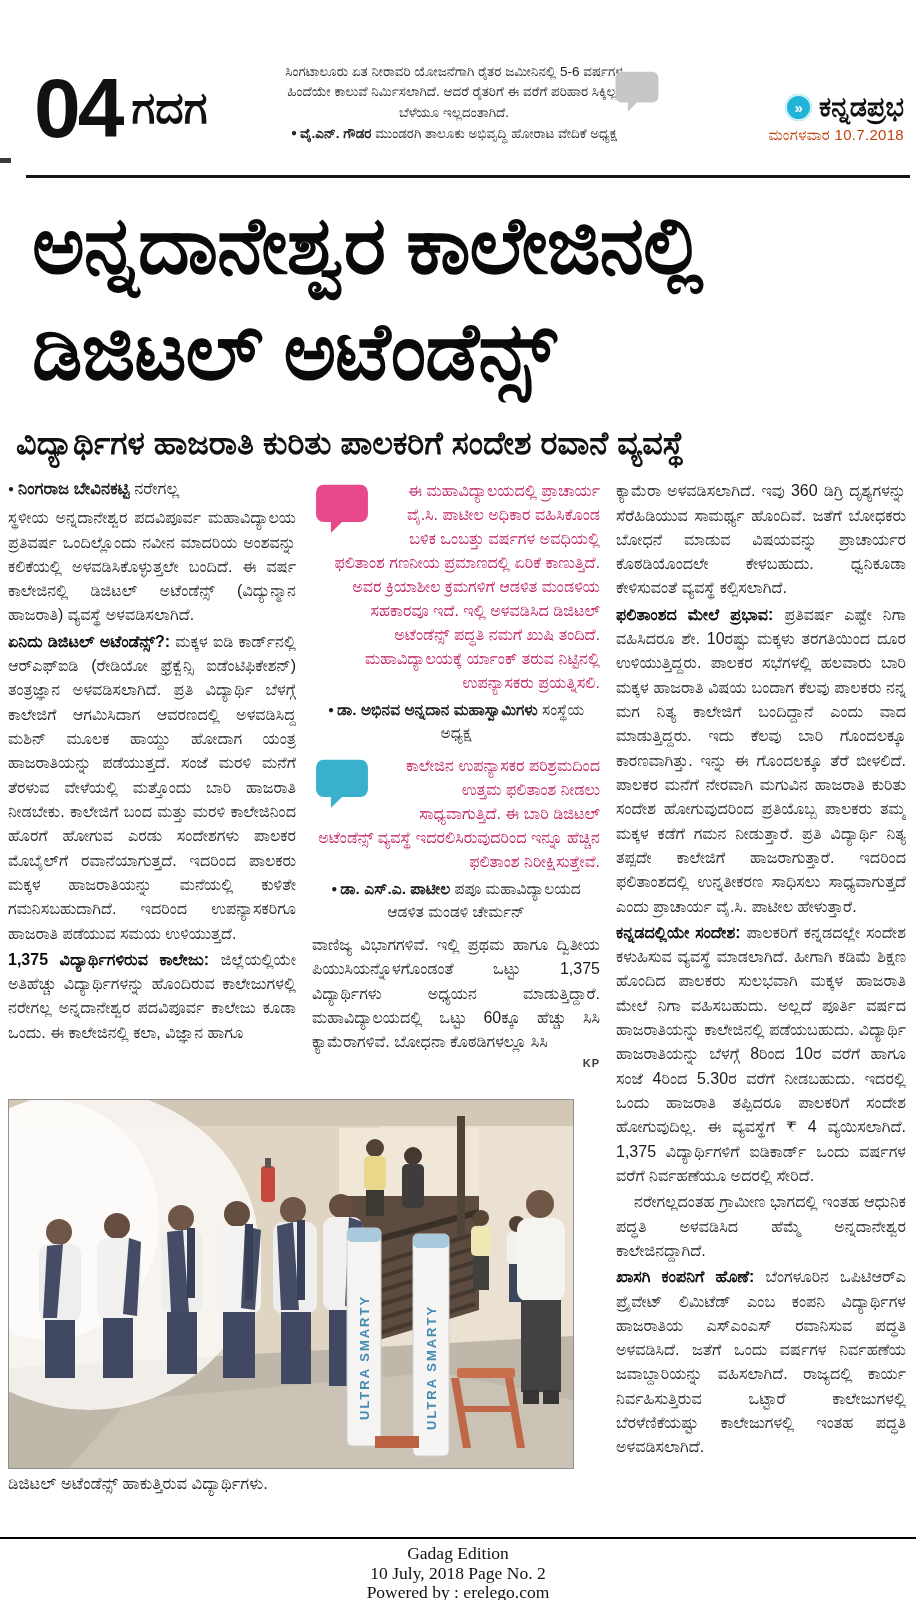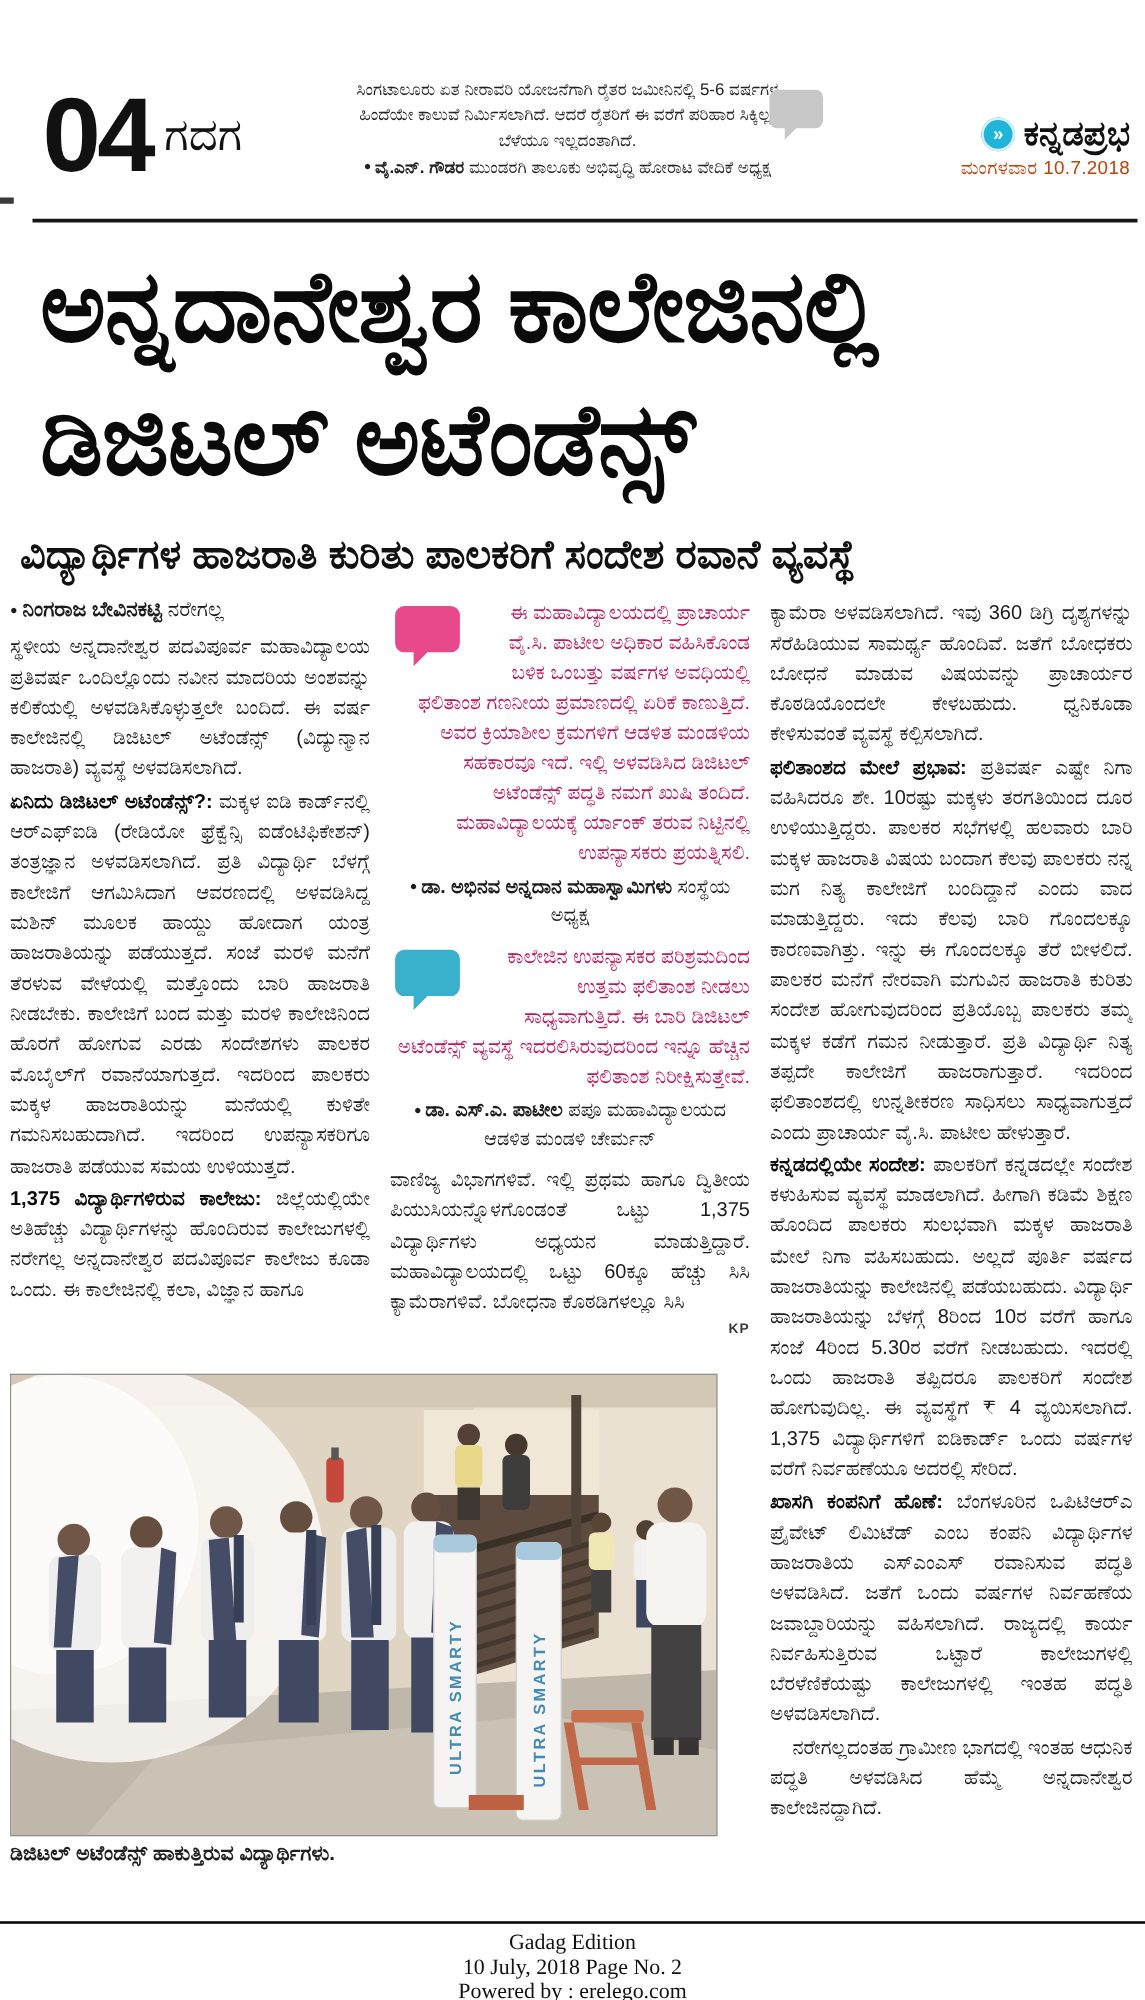--- a/index.html
+++ b/index.html
@@ -6,21 +6,21 @@
   html,body { background:#ffffff; }
   body { font-family:"Liberation Sans", sans-serif; color:#1c1c1c; }
   .page { position:relative; width:916px; height:1600px; margin:12px auto; background:#fff; overflow:hidden; }
 
   
   .masthead { position:relative; height:166px; }
   .masthead::after { content:""; position:absolute; left:26px; right:6px; bottom:0; height:3px; background:#161616; }
   .edge-tick { position:absolute; left:0; top:146px; width:11px; height:5px; background:#3a3a3a; }
   .page-id { position:absolute; left:34px; top:54px; display:flex; align-items:center; color:#111; }
   .pg-num { font-size:84px; font-weight:bold; letter-spacing:-3px; line-height:1; }
-  .pg-edition { font-size:36px; font-weight:normal; margin-left:10px; line-height:1; }
+  .pg-edition { font-size:44px; font-weight:bold; margin-left:10px; line-height:1; }
   .top-quote { position:absolute; left:278px; top:50px; width:352px; font-size:13.5px; line-height:1.5; text-align:center; color:#222; }
   .tq-attr { margin-top:1px; }
   .tq-attr .bullet { font-size:10px; vertical-align:2px; margin-right:3px; }
   .bubble-icon { display:inline-block; }
   .masthead .bubble-icon { position:absolute; left:614px; top:58px; }
   .brand { position:absolute; right:12px; top:80px; text-align:center; }
   .brand-row { display:flex; align-items:center; justify-content:flex-end; gap:7px; }
   .brand-logo { display:inline-flex; width:27px; height:27px; border-radius:50%; background:#1fb4d8; color:#fff; font-weight:bold; font-size:15px; align-items:center; justify-content:center; box-shadow:0 0 0 2px #d7f1f8 inset; }
   .brand-name { font-size:27px; font-weight:bold; color:#101010; }
   .brand-date { font-size:15px; color:#c2410c; margin-top:3px; letter-spacing:.3px; }
@@ -46,21 +46,21 @@
   .pull-quote { font-size:16px; line-height:1.5; text-align:right; color:#be185d; margin-bottom:4px; }
   .pull-quote .bubble-icon { float:left; margin:4px 10px 2px 2px; }
   .quote-attr { text-align:center; font-size:15.5px; margin:2px 0 10px; line-height:1.45; }
   .quote-attr .bullet { font-size:10px; vertical-align:2px; margin-right:3px; }
   .kp-credit { text-align:right; font-size:11px; font-weight:bold; color:#3b3b3b; letter-spacing:1px; margin-top:2px; }
 
   
   .photo-fig { grid-column:1 / 3; grid-row:2; width:566px; margin-top:8px; }
   .photo-frame { position:relative; width:566px; height:370px; border:1px solid #8f8f8f; overflow:hidden; background:#ddd2c2; }
   .photo-frame svg { display:block; }
-  .photo-caption { font-size:16.5px; font-weight:bold; color:#1f1f1f; margin-top:5px; }
+  .photo-caption { font-size:16.5px; font-weight:normal; color:#1f1f1f; margin-top:5px; }
 
   
   .page-footer { position:absolute; left:0; right:0; bottom:0; }
   .footer-rule { height:2px; background:#000; }
   .footer-text { text-align:center; font-family:"Liberation Serif", serif; font-size:17.5px; line-height:1.12; color:#111; padding:5px 0 4px; }
   .bottom-bar { height:5px; background:#000; }
 </style>
 </head>
 <body>
 
@@ -133,22 +133,22 @@
       <p class="quote-attr"><span class="bullet">●</span><b>ಡಾ. ಎಸ್.ಎ. ಪಾಟೀಲ</b><span> ಪಪೂ ಮಹಾವಿದ್ಯಾಲಯದ ಆಡಳಿತ ಮಂಡಳಿ ಚೇರ್ಮನ್</span></p>
 
       <p class="body-par"><span>ವಾಣಿಜ್ಯ ವಿಭಾಗಗಳಿವೆ. ಇಲ್ಲಿ ಪ್ರಥಮ ಹಾಗೂ ದ್ವಿತೀಯ ಪಿಯುಸಿಯನ್ನೊಳಗೊಂಡಂತೆ ಒಟ್ಟು 1,375 ವಿದ್ಯಾರ್ಥಿಗಳು ಅಧ್ಯಯನ ಮಾಡುತ್ತಿದ್ದಾರೆ. ಮಹಾವಿದ್ಯಾಲಯದಲ್ಲಿ ಒಟ್ಟು 60ಕ್ಕೂ ಹೆಚ್ಚು ಸಿಸಿ ಕ್ಯಾಮೆರಾಗಳಿವೆ. ಬೋಧನಾ ಕೊಠಡಿಗಳಲ್ಲೂ ಸಿಸಿ</span></p>
       <div class="kp-credit">KP</div>
     </div>
 
     <div class="col col3">
       <p class="body-par"><span>ಕ್ಯಾಮೆರಾ ಅಳವಡಿಸಲಾಗಿದೆ. ಇವು 360 ಡಿಗ್ರಿ ದೃಶ್ಯಗಳನ್ನು ಸೆರೆಹಿಡಿಯುವ ಸಾಮರ್ಥ್ಯ ಹೊಂದಿವೆ. ಜತೆಗೆ ಬೋಧಕರು ಬೋಧನೆ ಮಾಡುವ ವಿಷಯವನ್ನು ಪ್ರಾಚಾರ್ಯರ ಕೊಠಡಿಯೊಂದಲೇ ಕೇಳಬಹುದು. ಧ್ವನಿಕೂಡಾ ಕೇಳಿಸುವಂತೆ ವ್ಯವಸ್ಥೆ ಕಲ್ಪಿಸಲಾಗಿದೆ.</span></p>
       <p class="body-par"><span class="lead-in">ಫಲಿತಾಂಶದ ಮೇಲೆ ಪ್ರಭಾವ: </span><span>ಪ್ರತಿವರ್ಷ ಎಷ್ಟೇ ನಿಗಾ ವಹಿಸಿದರೂ ಶೇ. 10ರಷ್ಟು ಮಕ್ಕಳು ತರಗತಿಯಿಂದ ದೂರ ಉಳಿಯುತ್ತಿದ್ದರು. ಪಾಲಕರ ಸಭೆಗಳಲ್ಲಿ ಹಲವಾರು ಬಾರಿ ಮಕ್ಕಳ ಹಾಜರಾತಿ ವಿಷಯ ಬಂದಾಗ ಕೆಲವು ಪಾಲಕರು ನನ್ನ ಮಗ ನಿತ್ಯ ಕಾಲೇಜಿಗೆ ಬಂದಿದ್ದಾನೆ ಎಂದು ವಾದ ಮಾಡುತ್ತಿದ್ದರು. ಇದು ಕೆಲವು ಬಾರಿ ಗೊಂದಲಕ್ಕೂ ಕಾರಣವಾಗಿತ್ತು. ಇನ್ನು ಈ ಗೊಂದಲಕ್ಕೂ ತೆರೆ ಬೀಳಲಿದೆ. ಪಾಲಕರ ಮನೆಗೆ ನೇರವಾಗಿ ಮಗುವಿನ ಹಾಜರಾತಿ ಕುರಿತು ಸಂದೇಶ ಹೋಗುವುದರಿಂದ ಪ್ರತಿಯೊಬ್ಬ ಪಾಲಕರು ತಮ್ಮ ಮಕ್ಕಳ ಕಡೆಗೆ ಗಮನ ನೀಡುತ್ತಾರೆ. ಪ್ರತಿ ವಿದ್ಯಾರ್ಥಿ ನಿತ್ಯ ತಪ್ಪದೇ ಕಾಲೇಜಿಗೆ ಹಾಜರಾಗುತ್ತಾರೆ. ಇದರಿಂದ ಫಲಿತಾಂಶದಲ್ಲಿ ಉನ್ನತೀಕರಣ ಸಾಧಿಸಲು ಸಾಧ್ಯವಾಗುತ್ತದೆ ಎಂದು ಪ್ರಾಚಾರ್ಯ ವೈ.ಸಿ. ಪಾಟೀಲ ಹೇಳುತ್ತಾರೆ.</span></p>
       <p class="body-par"><span class="lead-in">ಕನ್ನಡದಲ್ಲಿಯೇ ಸಂದೇಶ: </span><span>ಪಾಲಕರಿಗೆ ಕನ್ನಡದಲ್ಲೇ ಸಂದೇಶ ಕಳುಹಿಸುವ ವ್ಯವಸ್ಥೆ ಮಾಡಲಾಗಿದೆ. ಹೀಗಾಗಿ ಕಡಿಮೆ ಶಿಕ್ಷಣ ಹೊಂದಿದ ಪಾಲಕರು ಸುಲಭವಾಗಿ ಮಕ್ಕಳ ಹಾಜರಾತಿ ಮೇಲೆ ನಿಗಾ ವಹಿಸಬಹುದು. ಅಲ್ಲದೆ ಪೂರ್ತಿ ವರ್ಷದ ಹಾಜರಾತಿಯನ್ನು ಕಾಲೇಜಿನಲ್ಲಿ ಪಡೆಯಬಹುದು. ವಿದ್ಯಾರ್ಥಿ ಹಾಜರಾತಿಯನ್ನು ಬೆಳಗ್ಗೆ 8ರಿಂದ 10ರ ವರೆಗೆ ಹಾಗೂ ಸಂಜೆ 4ರಿಂದ 5.30ರ ವರೆಗೆ ನೀಡಬಹುದು. ಇದರಲ್ಲಿ ಒಂದು ಹಾಜರಾತಿ ತಪ್ಪಿದರೂ ಪಾಲಕರಿಗೆ ಸಂದೇಶ ಹೋಗುವುದಿಲ್ಲ. ಈ ವ್ಯವಸ್ಥೆಗೆ ₹ 4 ವ್ಯಯಿಸಲಾಗಿದೆ. 1,375 ವಿದ್ಯಾರ್ಥಿಗಳಿಗೆ ಐಡಿಕಾರ್ಡ್ ಒಂದು ವರ್ಷಗಳ ವರೆಗೆ ನಿರ್ವಹಣೆಯೂ ಅದರಲ್ಲಿ ಸೇರಿದೆ.</span></p>
+      <p class="body-par indent-first"><span>ನರೇಗಲ್ಲದಂತಹ ಗ್ರಾಮೀಣ ಭಾಗದಲ್ಲಿ ಇಂತಹ ಆಧುನಿಕ ಪದ್ಧತಿ ಅಳವಡಿಸಿದ ಹೆಮ್ಮೆ ಅನ್ನದಾನೇಶ್ವರ ಕಾಲೇಜಿನದ್ದಾಗಿದೆ.</span></p>
       <p class="body-par"><span class="lead-in">ಖಾಸಗಿ ಕಂಪನಿಗೆ ಹೊಣೆ: </span><span>ಬೆಂಗಳೂರಿನ ಒಪಿಟಿಆರ್‌ಎ ಪ್ರೈವೇಟ್ ಲಿಮಿಟೆಡ್ ಎಂಬ ಕಂಪನಿ ವಿದ್ಯಾರ್ಥಿಗಳ ಹಾಜರಾತಿಯ ಎಸ್‌ಎಂಎಸ್ ರವಾನಿಸುವ ಪದ್ಧತಿ ಅಳವಡಿಸಿದೆ. ಜತೆಗೆ ಒಂದು ವರ್ಷಗಳ ನಿರ್ವಹಣೆಯ ಜವಾಬ್ದಾರಿಯನ್ನು ವಹಿಸಲಾಗಿದೆ. ರಾಜ್ಯದಲ್ಲಿ ಕಾರ್ಯ ನಿರ್ವಹಿಸುತ್ತಿರುವ ಒಟ್ಟಾರೆ ಕಾಲೇಜುಗಳಲ್ಲಿ ಬೆರಳೆಣಿಕೆಯಷ್ಟು ಕಾಲೇಜುಗಳಲ್ಲಿ ಇಂತಹ ಪದ್ಧತಿ ಅಳವಡಿಸಲಾಗಿದೆ.</span></p>
-      <p class="body-par indent-first"><span>ನರೇಗಲ್ಲದಂತಹ ಗ್ರಾಮೀಣ ಭಾಗದಲ್ಲಿ ಇಂತಹ ಆಧುನಿಕ ಪದ್ಧತಿ ಅಳವಡಿಸಿದ ಹೆಮ್ಮೆ ಅನ್ನದಾನೇಶ್ವರ ಕಾಲೇಜಿನದ್ದಾಗಿದೆ.</span></p>
     </div>
 
     <figure class="photo-fig">
       <div class="photo-frame">
         <svg width="564" height="368" viewBox="0 0 564 368" aria-hidden="true">
 
           <rect x="0" y="0" width="564" height="368" fill="#ddd2c0"></rect>
           <rect x="370" y="0" width="194" height="368" fill="#e9e1d2"></rect>
           <rect x="0" y="0" width="564" height="26" fill="#cfc4b2"></rect>
 

